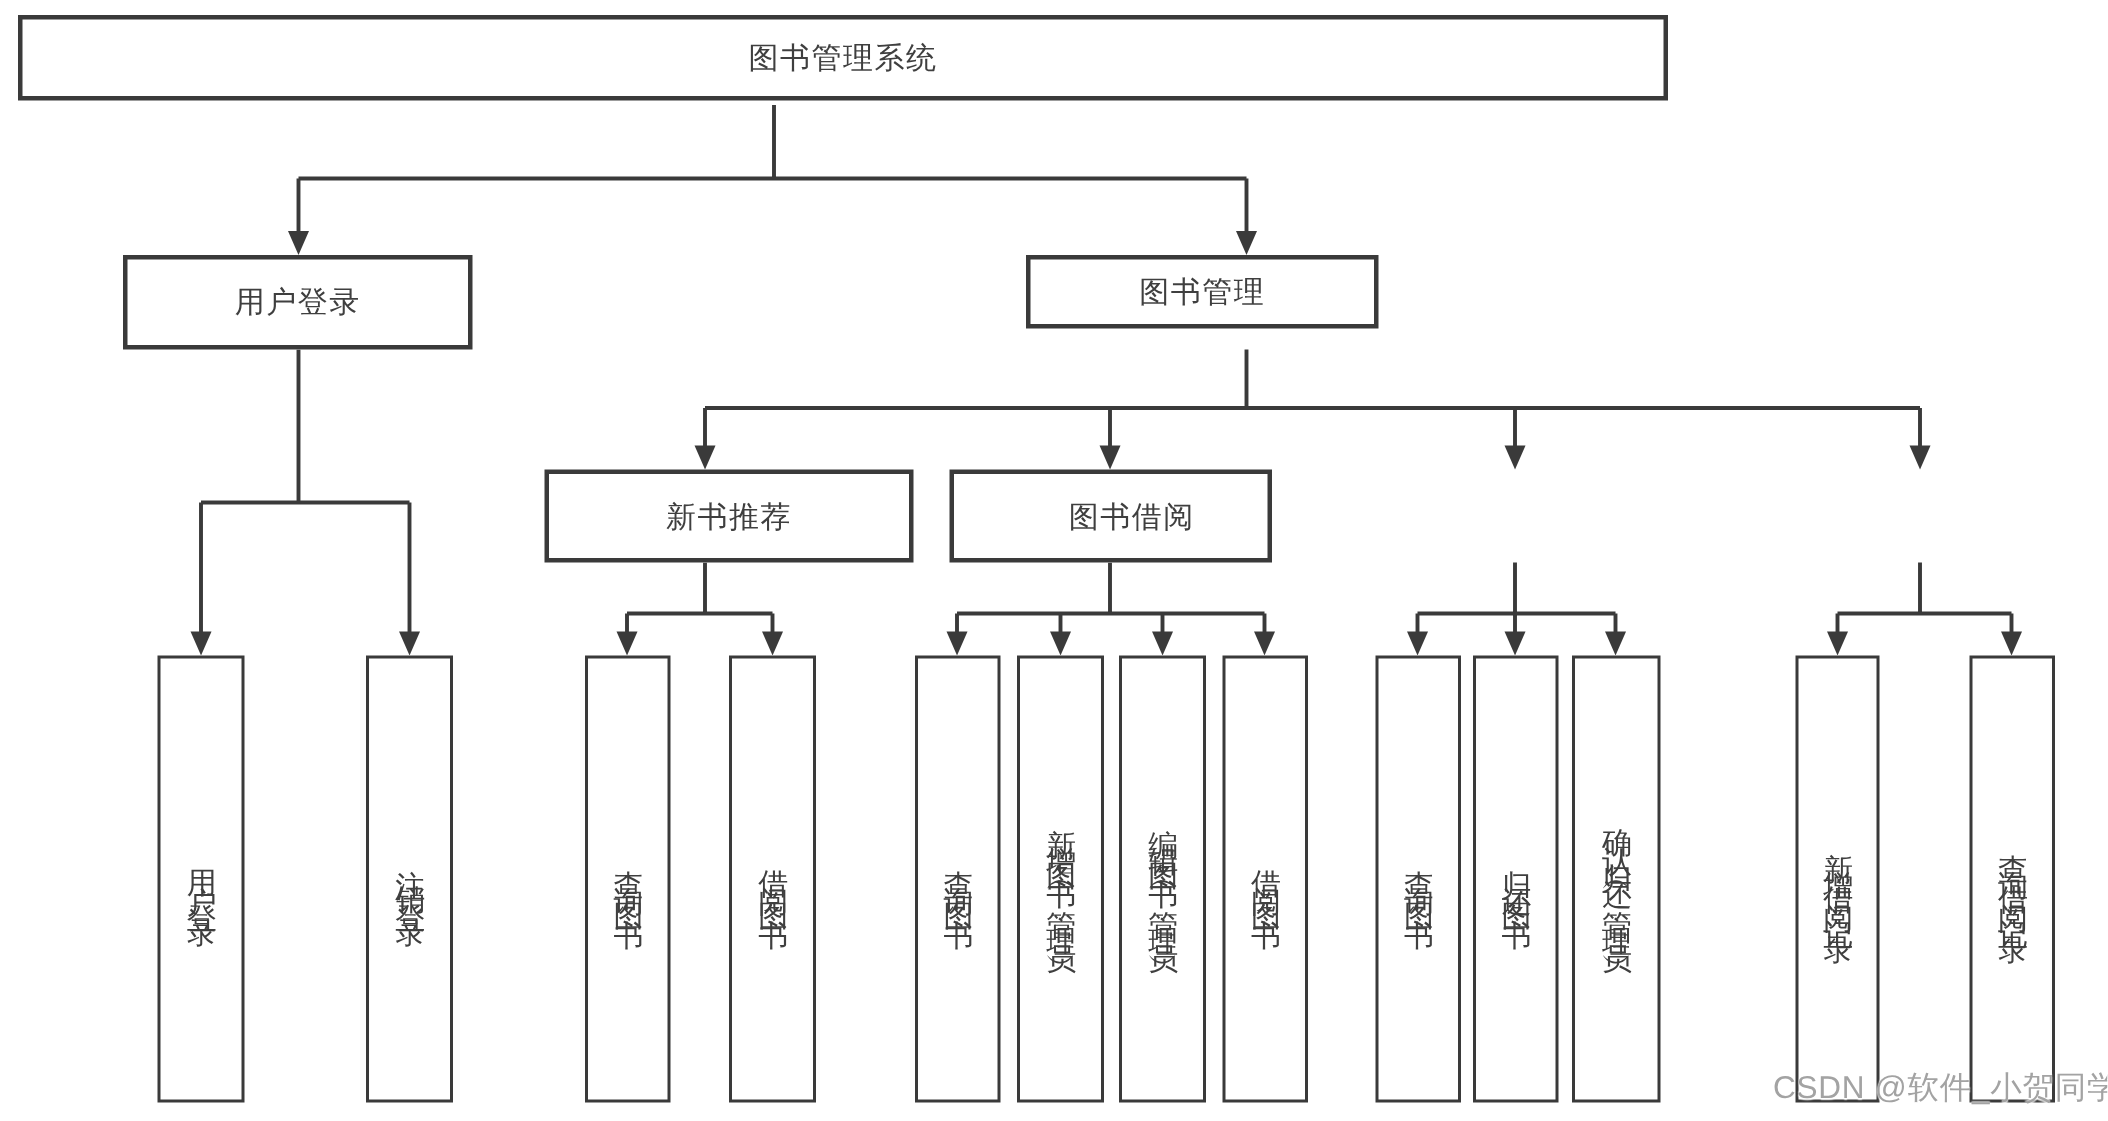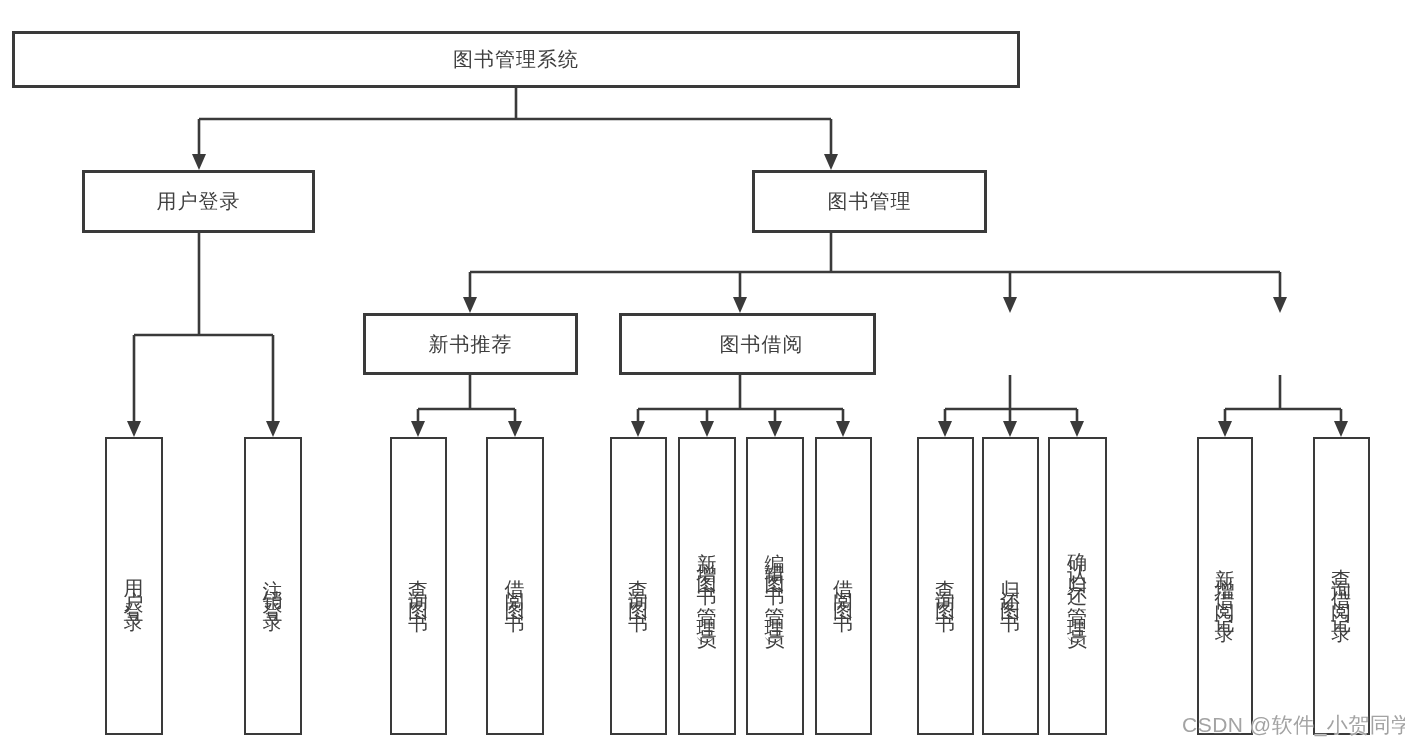--- a/index.html
+++ b/index.html
@@ -79,27 +79,27 @@
     <polygon points="700,421 714,421 707,437"></polygon>
     <polygon points="768,421 782,421 775,437"></polygon>
     <polygon points="836,421 850,421 843,437"></polygon>
     <polygon points="938,421 952,421 945,437"></polygon>
     <polygon points="1003,421 1017,421 1010,437"></polygon>
     <polygon points="1070,421 1084,421 1077,437"></polygon>
     <polygon points="1218,421 1232,421 1225,437"></polygon>
     <polygon points="1334,421 1348,421 1341,437"></polygon>
   </svg>
 
-  <div class="node" style="left:12px;top:31px;width:1008px;height:57px;">图书管理系统</div>
+  <div class="node" style="left:12px;top:10px;width:1100px;height:57px;">图书管理系统</div>
 
   <div class="node" style="left:82px;top:170px;width:233px;height:63px;">用户登录</div>
-  <div class="node" style="left:752px;top:170px;width:235px;height:63px;text-align:right;">图书管理</div>
+  <div class="node" style="left:684px;top:170px;width:235px;height:49px;text-align:right;">图书管理</div>
 
-  <div class="node" style="left:363px;top:313px;width:215px;height:62px;">新书推荐</div>
-  <div class="node" style="left:619px;top:313px;width:257px;height:62px;padding-left:28px;">图书借阅</div>
+  <div class="node" style="left:363px;top:313px;width:246px;height:62px;">新书推荐</div>
+  <div class="node" style="left:633px;top:313px;width:215px;height:62px;padding-left:28px;">图书借阅</div>
 
   <div class="node leaf" style="left:105px;top:437px;width:58px;height:298px;">
     <span class="vtext">用户登录</span>
   </div>
   <div class="node leaf" style="left:244px;top:437px;width:58px;height:298px;">
     <span class="vtext">注销登录</span>
   </div>
 
   <div class="node leaf" style="left:390px;top:437px;width:57px;height:298px;">
     <span class="vtext">查询图书</span>

